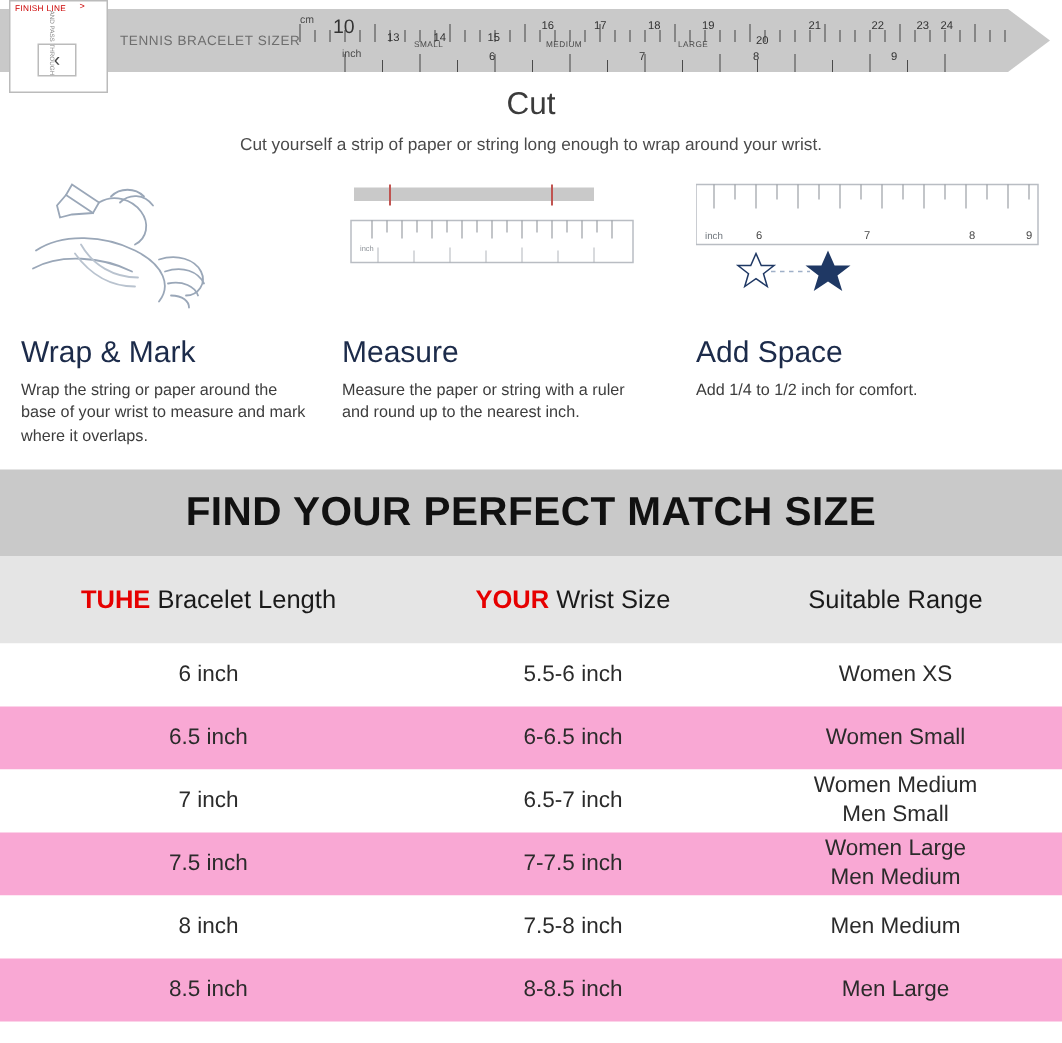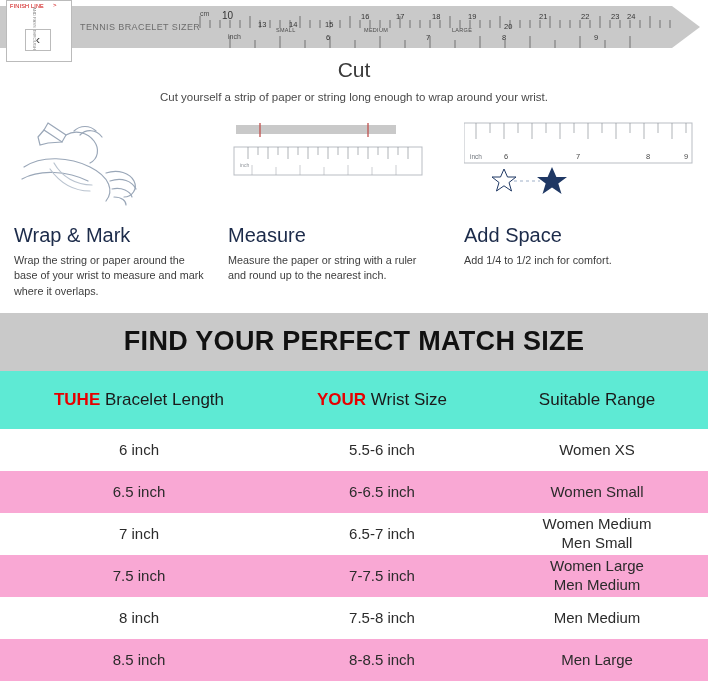--- a/index.html
+++ b/index.html
@@ -126,21 +126,21 @@
   table {
     width: 708px;
     border-collapse: collapse;
     table-layout: fixed;
   }
   thead th {
     height: 58px;
     font-size: 17px;
     font-weight: normal;
     color: #1a1a1a;
-    background: #5eead4;
+    background: #e5e5e5;
     vertical-align: middle;
   }
   thead th .accent { color: #e60000; font-weight: bold; }
   thead th .plain { color: #1a1a1a; }
   tbody td {
     height: 42px;
     font-size: 15px;
     text-align: center;
     color: #2b2b2b;
     vertical-align: middle;
@@ -229,21 +229,21 @@
         <line x1="505" y1="34" x2="505" y2="42"></line>
       <line x1="530" y1="30" x2="530" y2="42"></line>
         <line x1="555" y1="34" x2="555" y2="42"></line>
       <line x1="580" y1="30" x2="580" y2="42"></line>
         <line x1="605" y1="34" x2="605" y2="42"></line>
       <line x1="630" y1="30" x2="630" y2="42"></line>
     </g>
   </svg>
 
   <div style="position:absolute;left:200px;top:10px;font-size:7px;color:#4a4a4a;">cm</div>
-  <div style="position:absolute;left:222px;top:10px;font-size:10px;color:#333;">10</div>
+  <div style="position:absolute;left:222px;top:10px;font-size:13px;color:#333;">10</div>
   <div style="position:absolute;left:258px;top:20px;font-size:7.5px;color:#333;">13</div>
   <div style="position:absolute;left:289px;top:20px;font-size:7.5px;color:#333;">14</div>
   <div style="position:absolute;left:325px;top:20px;font-size:7.5px;color:#333;">15</div>
   <div style="position:absolute;left:361px;top:12px;font-size:7.5px;color:#333;">16</div>
   <div style="position:absolute;left:396px;top:12px;font-size:7.5px;color:#333;">17</div>
   <div style="position:absolute;left:432px;top:12px;font-size:7.5px;color:#333;">18</div>
   <div style="position:absolute;left:468px;top:12px;font-size:7.5px;color:#333;">19</div>
   <div style="position:absolute;left:504px;top:22px;font-size:7.5px;color:#333;">20</div>
   <div style="position:absolute;left:539px;top:12px;font-size:7.5px;color:#333;">21</div>
   <div style="position:absolute;left:553px;top:12px;font-size:7.5px;color:#333;padding-left:28px;">22</div>

